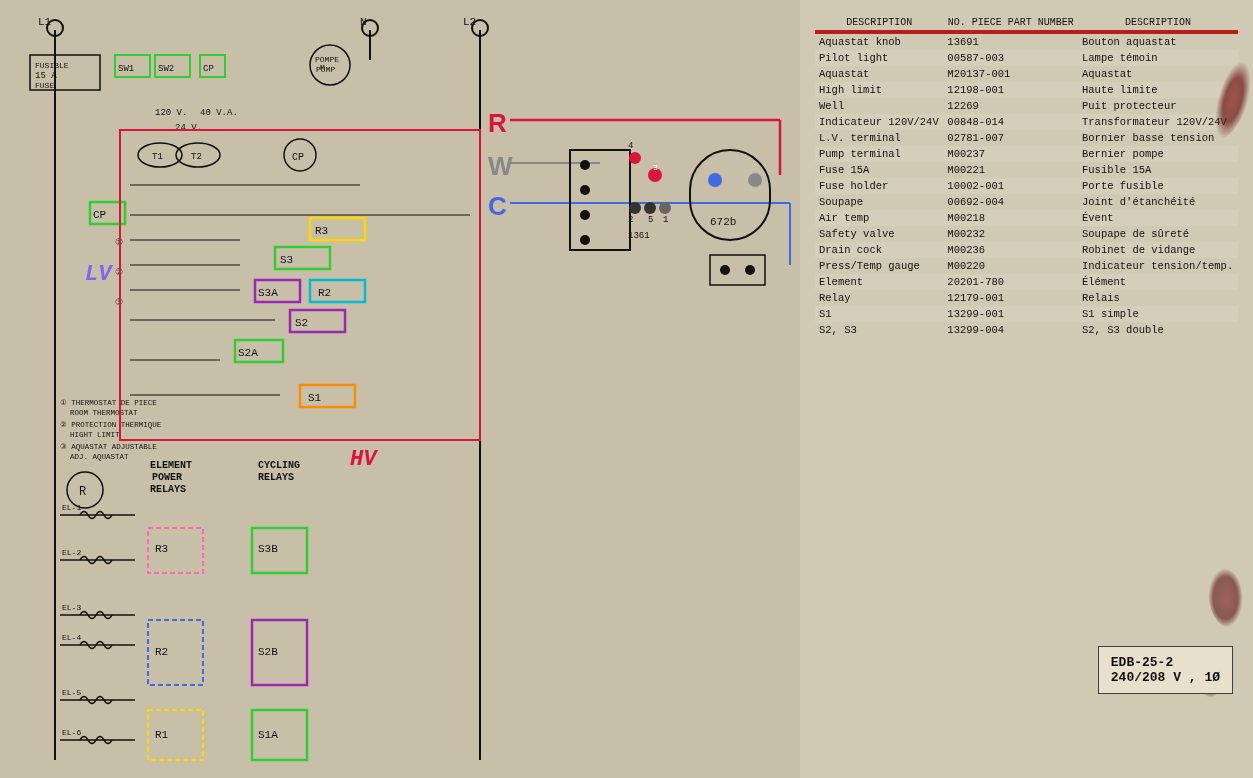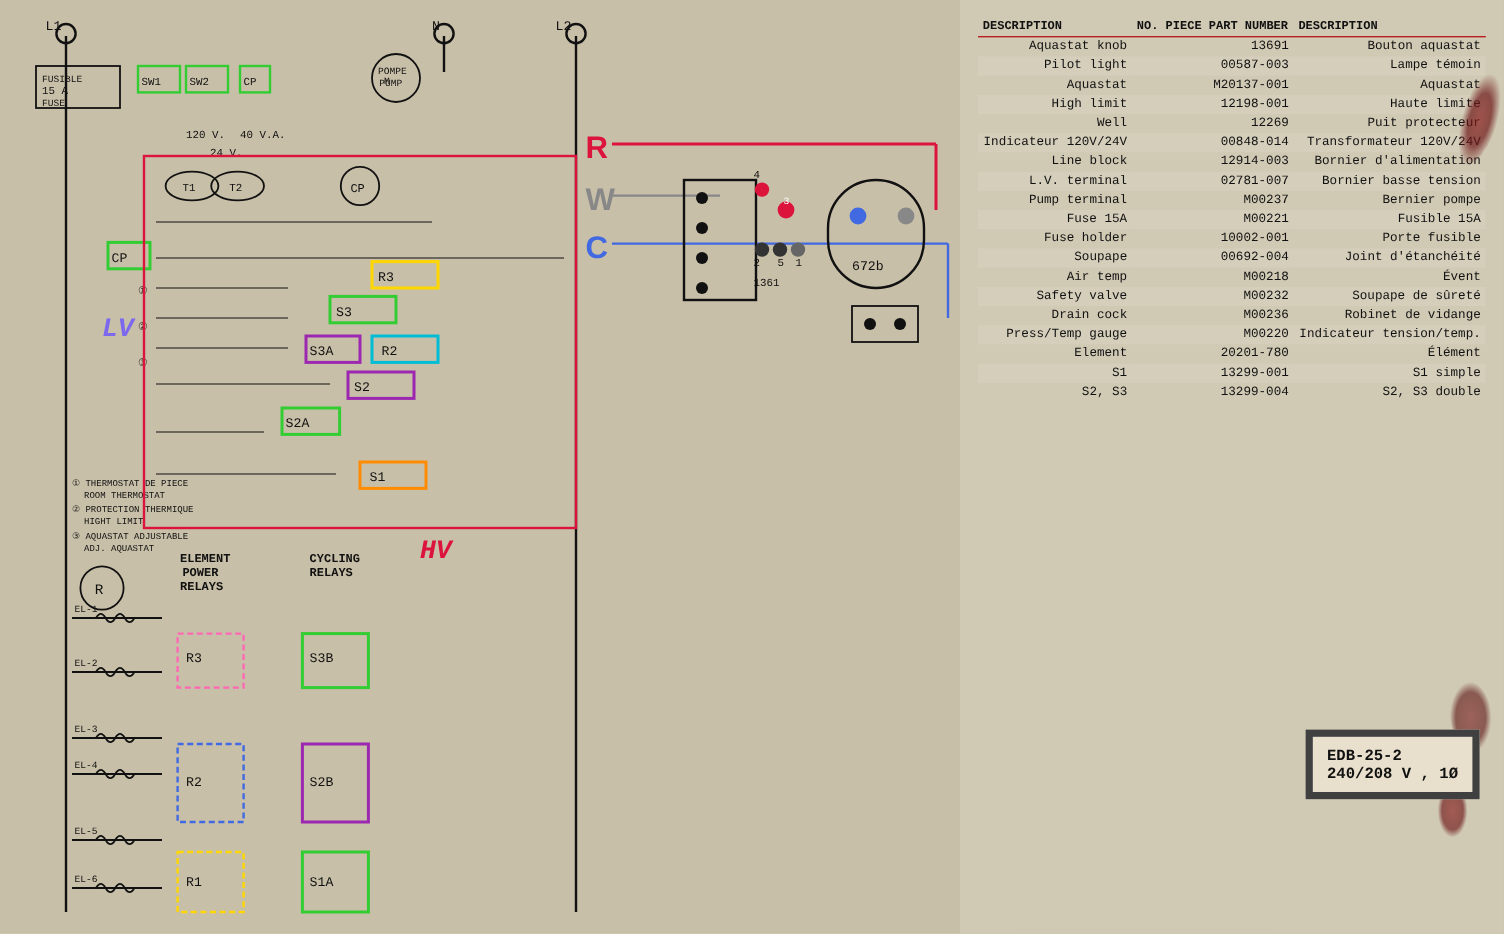--- a/index.html
+++ b/index.html
@@ -41,46 +41,45 @@
     
     .parts-table {
       width: 100%;
       border-collapse: collapse;
       font-size: 11px;
       color: #1a1a1a;
       margin-top: 5px;
     }
 
     .parts-table th {
-      font-weight: bold;
+      font-weight: normal;
       font-size: 10px;
-      text-align: left;
+      text-align: center;
       padding: 2px 4px;
-      border-bottom: 1px solid #b91c1c;
+      border-bottom: 4px solid #b91c1c;
       color: #111;
     }
 
     .parts-table td {
       padding: 2px 4px;
       font-size: 10.5px;
       color: #111;
       vertical-align: top;
-      text-align: right;
     }
 
     .parts-table tr:nth-child(even) td {
       background: rgba(255,255,255,0.1);
     }
 
     .model-box {
       position: absolute;
-      bottom: 112px;
+      bottom: 84px;
       right: 20px;
       background: #e8e0cc;
-      border: 6px solid #404040;
+      border: 1px solid #404040;
       padding: 8px 12px;
       font-size: 13px;
       font-weight: bold;
       color: #111;
     }
 
     
     .stain-1 {
       position: absolute;
       top: 60px;
@@ -359,25 +358,20 @@
       <td>Well</td>
       <td>12269</td>
       <td>Puit protecteur</td>
     </tr>
         <tr>
       <td>Indicateur 120V/24V</td>
       <td>00848-014</td>
       <td>Transformateur 120V/24V</td>
     </tr>
         <tr>
-      <td>Line block</td>
-      <td>12914-003</td>
-      <td>Bornier d'alimentation</td>
-    </tr>
-        <tr>
       <td>L.V. terminal</td>
       <td>02781-007</td>
       <td>Bornier basse tension</td>
     </tr>
         <tr>
       <td>Pump terminal</td>
       <td>M00237</td>
       <td>Bernier pompe</td>
     </tr>
         <tr>
@@ -412,20 +406,25 @@
     </tr>
         <tr>
       <td>Press/Temp gauge</td>
       <td>M00220</td>
       <td>Indicateur tension/temp.</td>
     </tr>
         <tr>
       <td>Element</td>
       <td>20201-780</td>
       <td>Élément</td>
+    </tr>
+        <tr>
+      <td>Relay</td>
+      <td>12179-001</td>
+      <td>Relais</td>
     </tr>
         <tr>
       <td>S1</td>
       <td>13299-001</td>
       <td>S1 simple</td>
     </tr>
         <tr>
       <td>S2, S3</td>
       <td>13299-004</td>
       <td>S2, S3 double</td>

